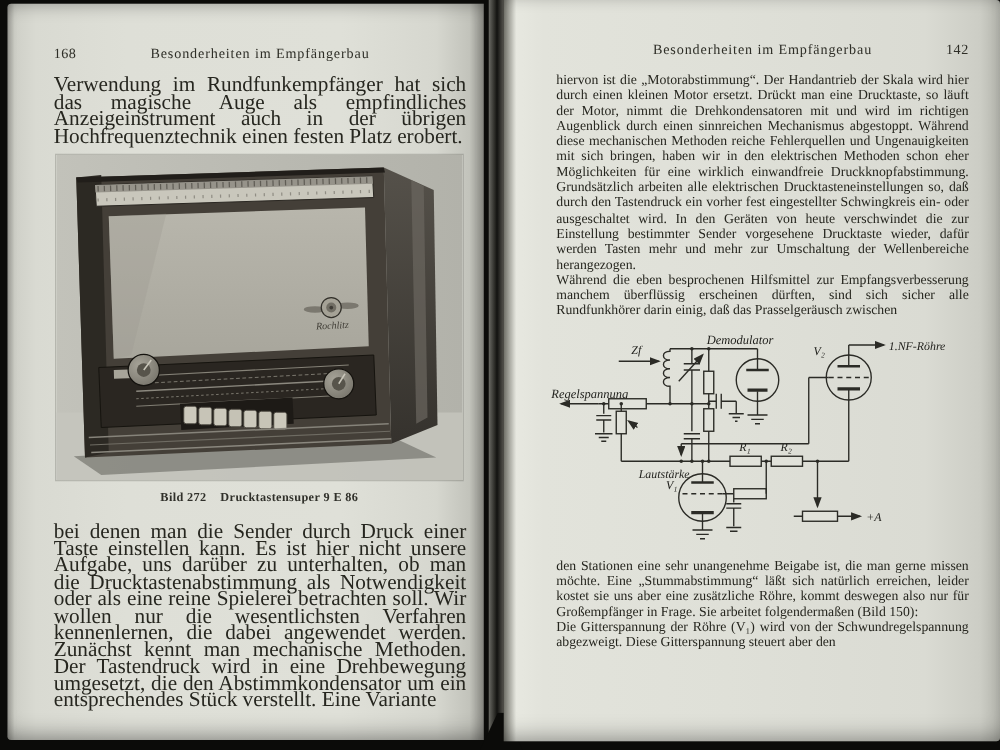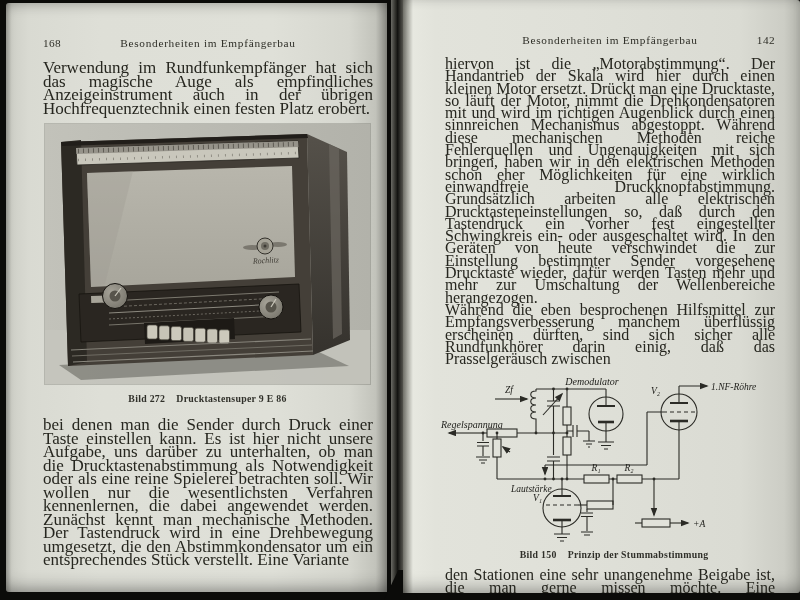--- a/index.html
+++ b/index.html
@@ -31,21 +31,21 @@
   .page-left .content{padding:34px 14px 0 37px}
   .page-right .content{padding:34px 25px 0 42px}
 
   .header{position:relative;height:16px;margin-bottom:8px;font-size:11.3px;letter-spacing:.4px;color:#2e2e27}
   .pnum{position:absolute;top:0}
   .pnum.left{left:0}
   .pnum.right{right:0}
   .rtitle{position:absolute;left:50%;transform:translateX(-50%);letter-spacing:.7px;white-space:nowrap}
 
   p.body{font-size:17px;line-height:13.5px;text-align:justify;color:#26261f}
-  .page-right p.body{font-size:16px;line-height:12.3px}
+  .page-right p.body{font-size:11px;line-height:12.3px}
 
   figure{display:block}
   .photo-figure{margin-top:9px;margin-left:2px;width:325px}
   .photo-figure svg{display:block;box-shadow:0 0 0 1px rgba(70,70,64,.25)}
   figcaption{font-size:9.8px;font-weight:bold;text-align:center;color:#30302a;letter-spacing:.3px;margin-top:9px;white-space:nowrap}
   figcaption .caplabel{margin-right:11px}
   .photo-figure + p.body{margin-top:14px}
 
   .circuit-figure{margin-top:8px;margin-left:-6px;width:350px}
   .circuit-figure figcaption{margin-top:2px}
@@ -264,22 +264,20 @@
           <circle class="dot" cx="97" cy="52" r="1.4"></circle>
             <circle class="dot" cx="114.5" cy="52" r="1.4"></circle>
           <circle class="dot" cx="128" cy="52" r="1.4"></circle>
           <circle class="dot" cx="106" cy="98" r="1.4"></circle>
             <circle class="dot" cx="114.5" cy="98" r="1.4"></circle>
           <circle class="dot" cx="123" cy="98" r="1.4"></circle>
             <circle class="dot" cx="174" cy="98" r="1.4"></circle>
           <circle class="dot" cx="215" cy="98" r="1.4"></circle>
             <circle class="dot" cx="128" cy="98" r="1.4"></circle>
         </svg>
-        <figcaption>
-          <span class="caplabel">Bild 150</span><span>Prinzip der Stummabstimmung</span>
-        </figcaption>
       </figure>
 
       <p class="body">den Stationen eine sehr unangenehme Beigabe ist, die man gerne missen möchte. Eine „Stummabstimmung“ läßt sich natürlich erreichen, leider kostet sie uns aber eine zusätzliche Röhre, kommt deswegen also nur für Großempfänger in Frage. Sie arbeitet folgendermaßen (Bild 150):</p>
+      <p class="body flow">Die Gitterspannung der Röhre (V₁) wird von der Schwundregelspannung abgezweigt. Diese Gitterspannung steuert aber den</p>
     </div>
   </div>
 
 </div>
 
 </body></html>

